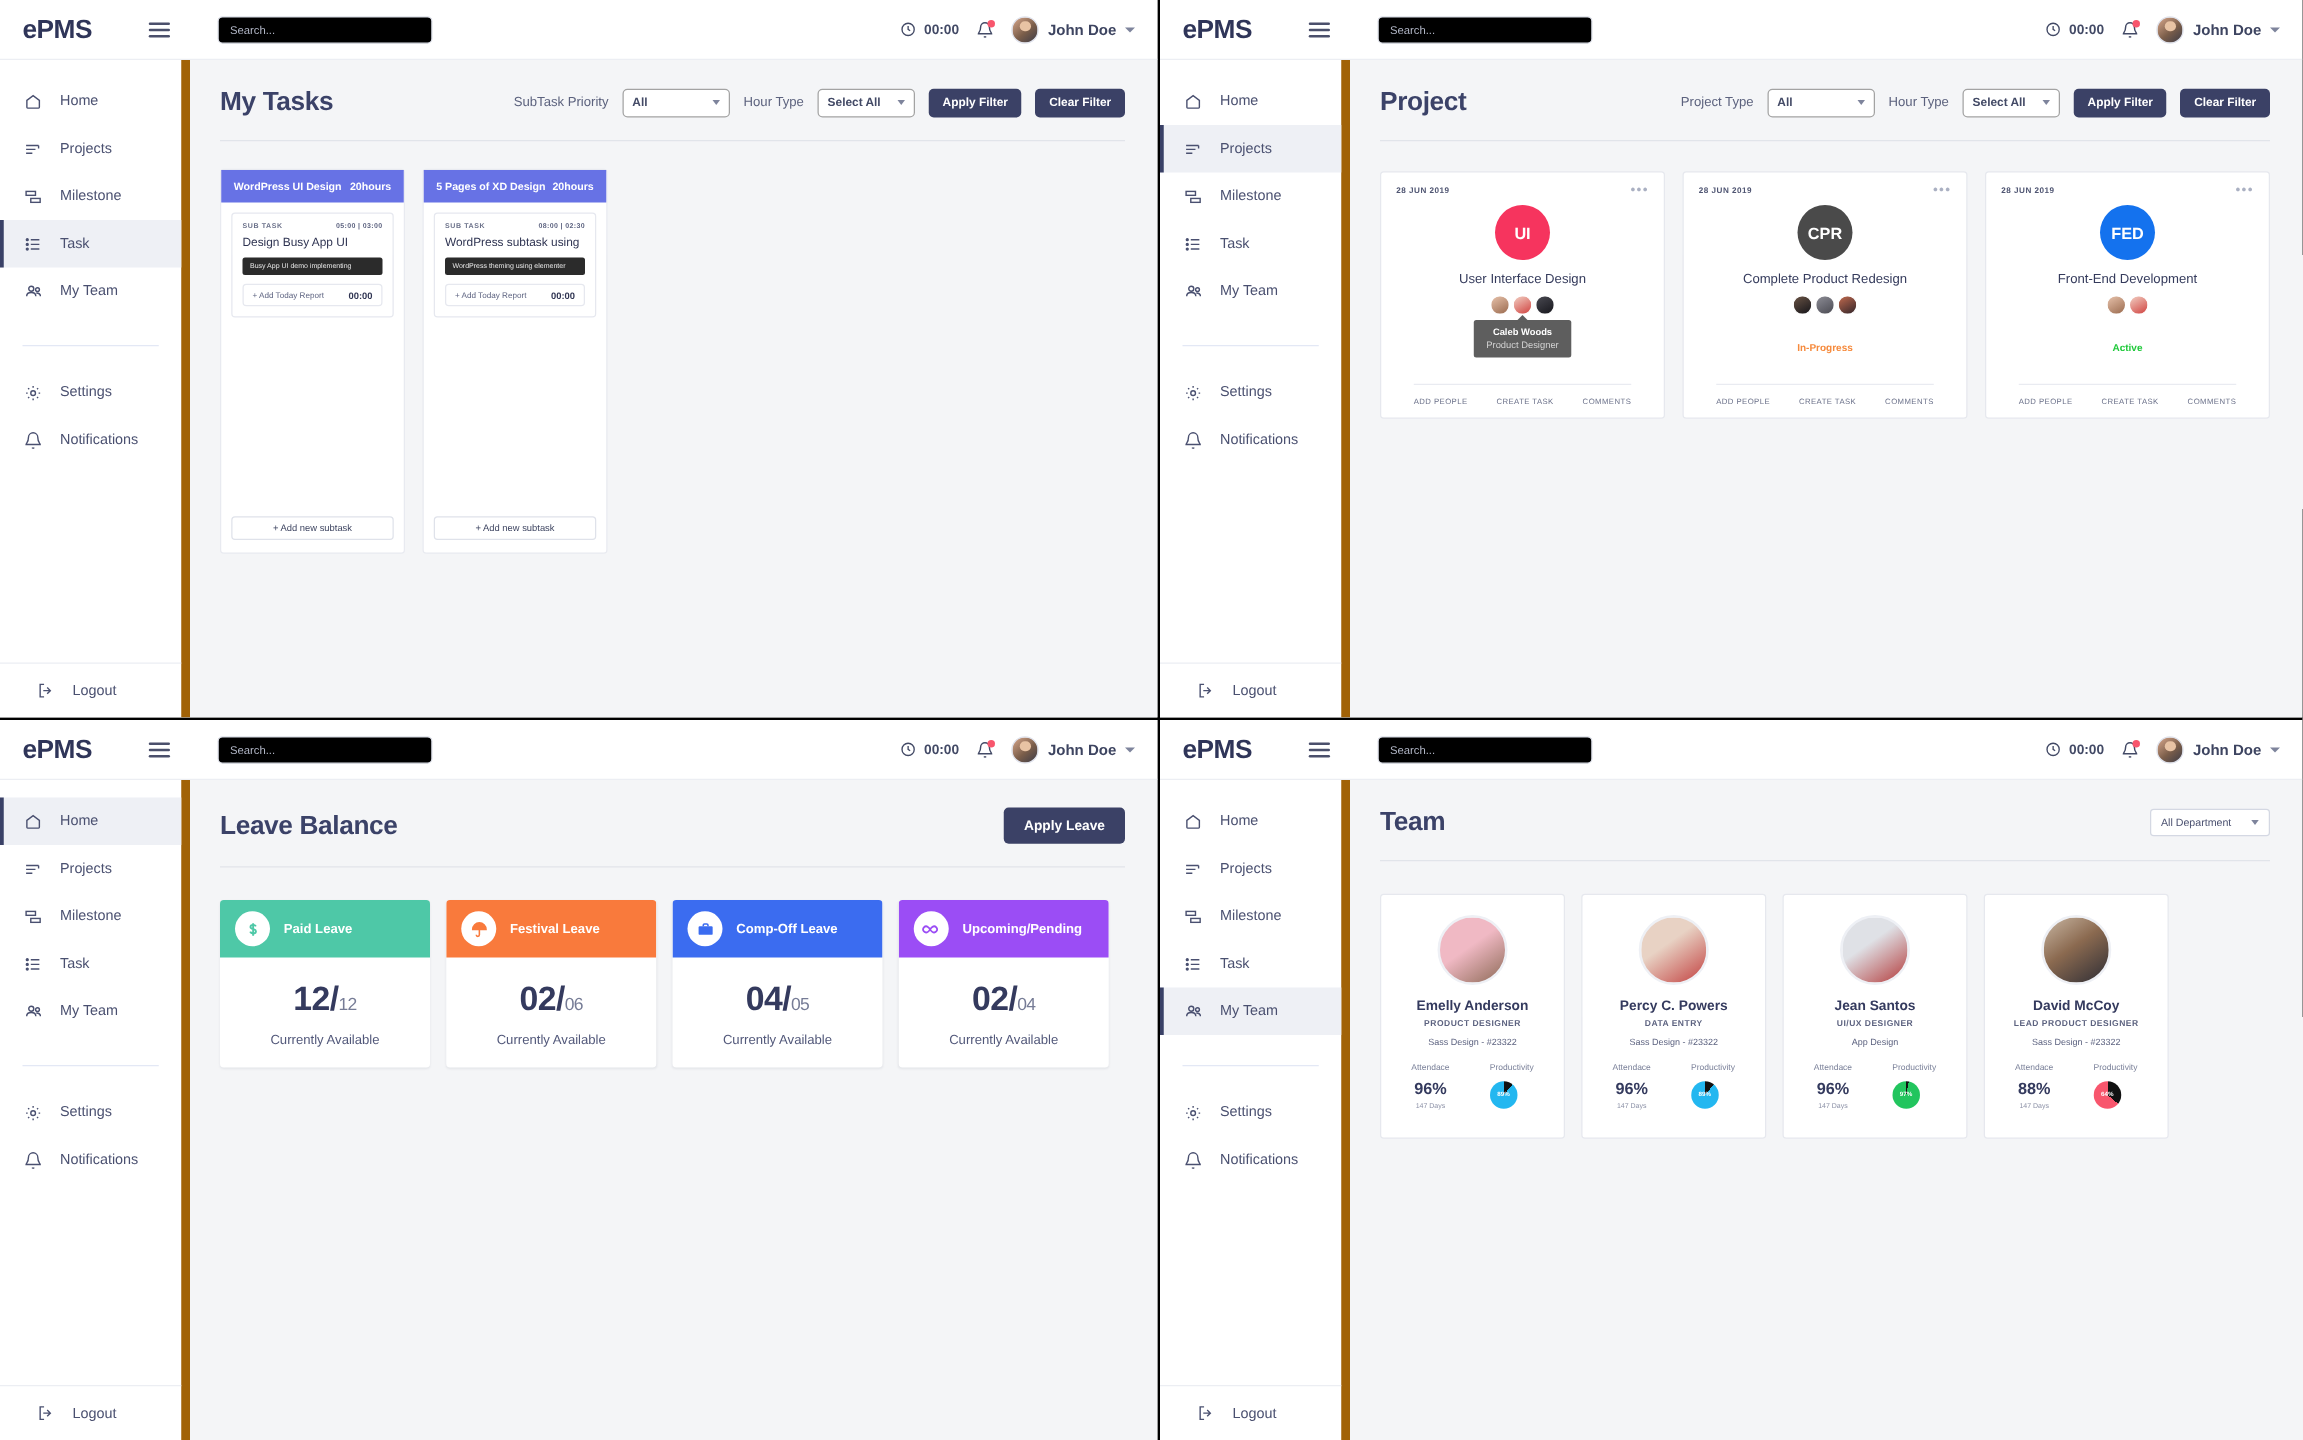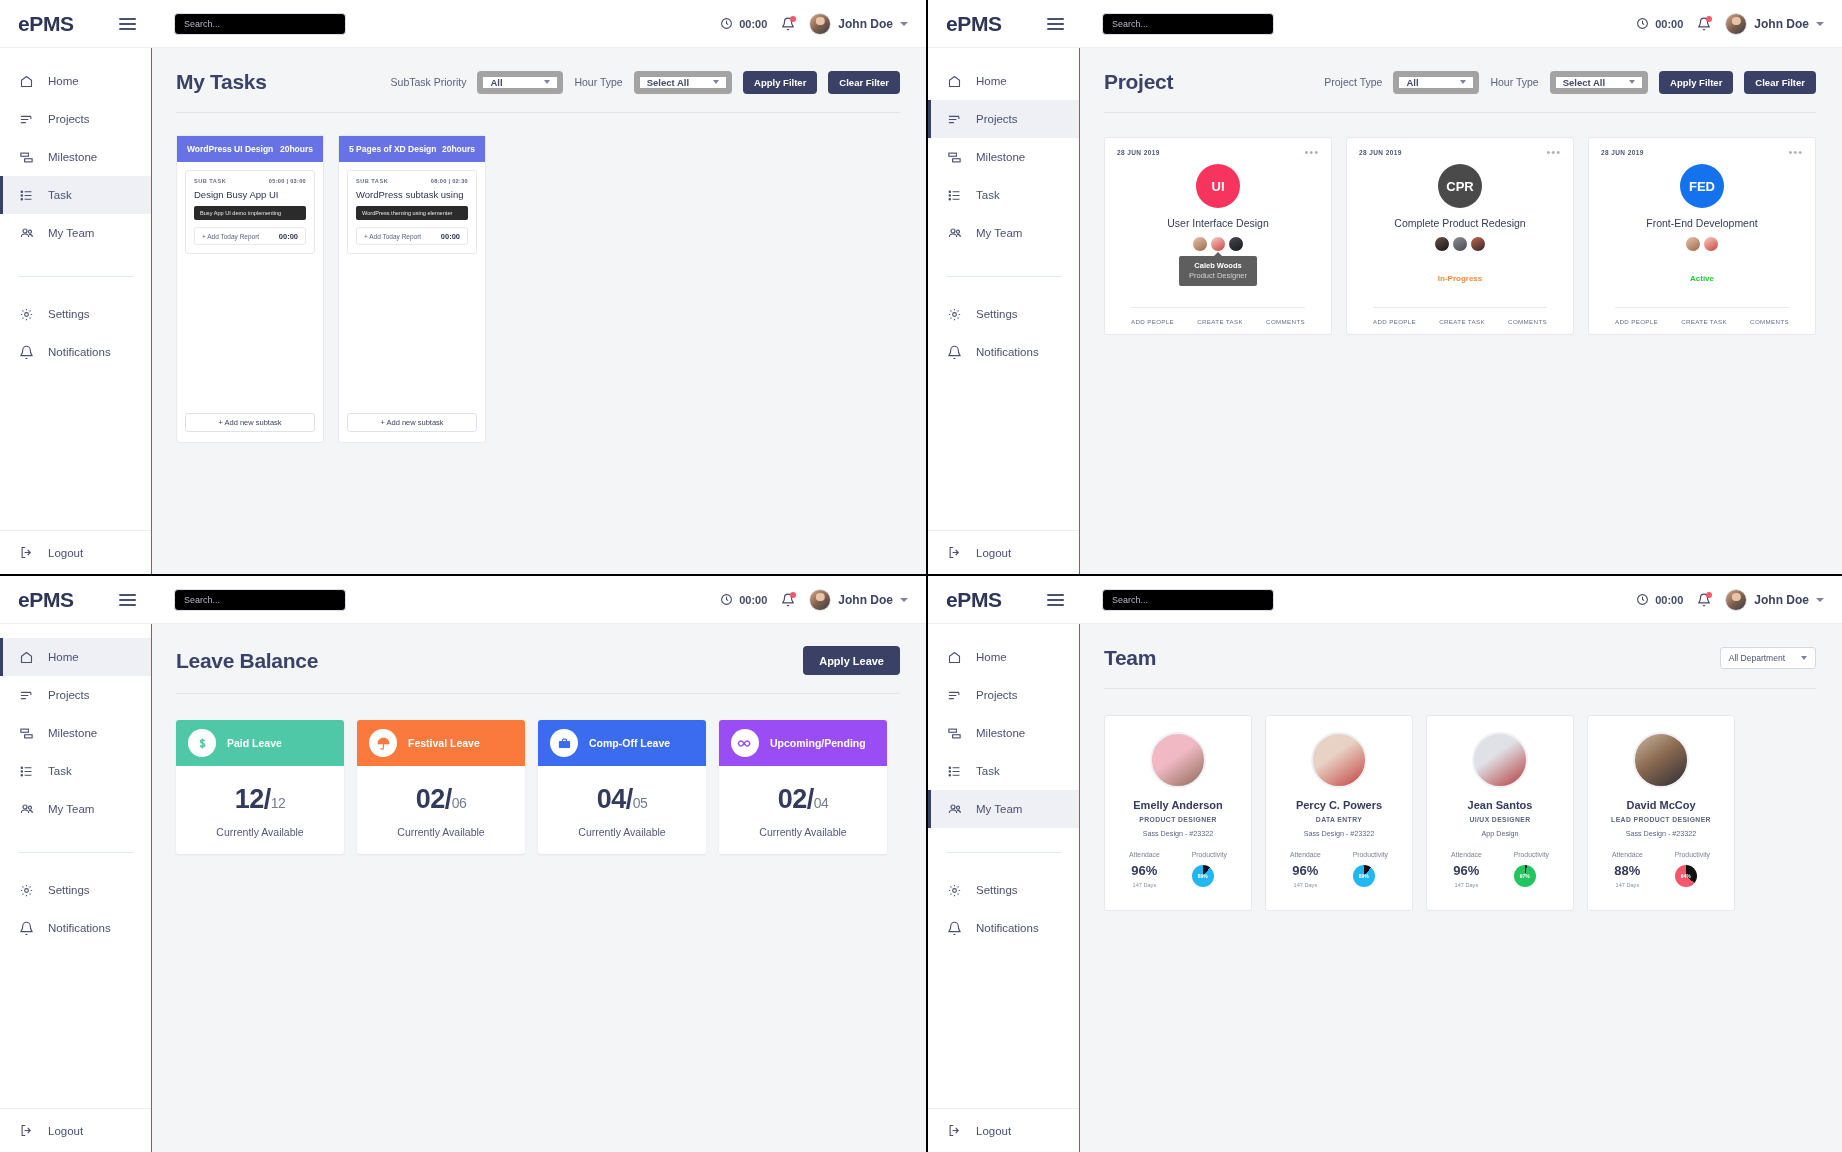--- a/index.html
+++ b/index.html
@@ -96,55 +96,55 @@
   .user-name { font-size: 12px; color:#3d4460; font-weight: bold; }
   .caret { width:0;height:0;border-left:4px solid transparent;border-right:4px solid transparent;border-top:4px solid #7e849c; }
 
   
   .body { flex: 1; display: flex; min-height: 0; }
 
   .sidebar {
     width: 152px;
     flex: 0 0 152px;
     background: #fff;
-    border-right: 1px solid #a16207;
+    border-right: 7px solid #a16207;
     display: flex;
     flex-direction: column;
     padding-top: 14px;
     position: relative;
   }
   .nav-item {
     display: flex; align-items: center; gap: 13px;
     height: 38px; padding-left: 18px;
     color: #4a5070; font-size: 11.5px;
     cursor: pointer; position: relative;
   }
   .nav-item.active { background: #eef0f5; }
   .nav-item.active::before {
     content:""; position:absolute; left:0; top:0; bottom:0; width:3px; background:#3a4167;
   }
   .nav-ico { width: 17px; height: 17px; display:flex; align-items:center; justify-content:center; }
   .nav-div { height: 1px; background: #e3e8f5; margin: 24px 18px 18px 18px; }
   .nav-spacer { flex: 1; }
   .logout-row {
     display:flex; align-items:center; gap: 13px;
-    height: 44px; padding-left: 18px; font-size: 11.5px; color:#4a5070;
+    height: 44px; padding-left: 28px; font-size: 11.5px; color:#4a5070;
     border-top: 1px solid #eceef3; cursor:pointer;
   }
 
   .content { flex: 1; background: #f4f5f7; padding: 22px 26px 0 24px; min-width:0; overflow:hidden;}
 
   .page-head { display:flex; align-items:center; justify-content: space-between; }
   .page-title { font-size: 21px; font-weight: bold; color: #3b4268; letter-spacing:-0.3px;}
   .head-controls { display:flex; align-items:center; gap: 11px; }
   .ctl-label { font-size: 10.5px; color:#5c627e; }
   .select-box {
-    border: 6px solid #a3a3a3; background:#fff; border-radius: 4px;
+    border: 1px solid #a3a3a3; background:#fff; border-radius: 4px;
     height: 23px; min-width: 78px; display:flex; align-items:center;
-    justify-content: space-between; padding: 0 7px; font-size: 9.5px; color:#434a66; gap:24px;
+    justify-content: space-between; padding: 0 7px; font-size: 9.5px; color:#434a66; gap:12px;
     cursor:pointer; font-weight: bold;
   }
   .select-box .chev {
     width:0;height:0;border-left:3.5px solid transparent;border-right:3.5px solid transparent;border-top:4px solid #7e849c;
   }
   .btn-dark {
     background:#3b4166; color:#fff; border:none; border-radius:4px;
     height: 23px; padding: 0 11px; font-size: 9.5px; font-weight: bold; cursor:pointer;
     font-family: "Liberation Sans", sans-serif;
   }

